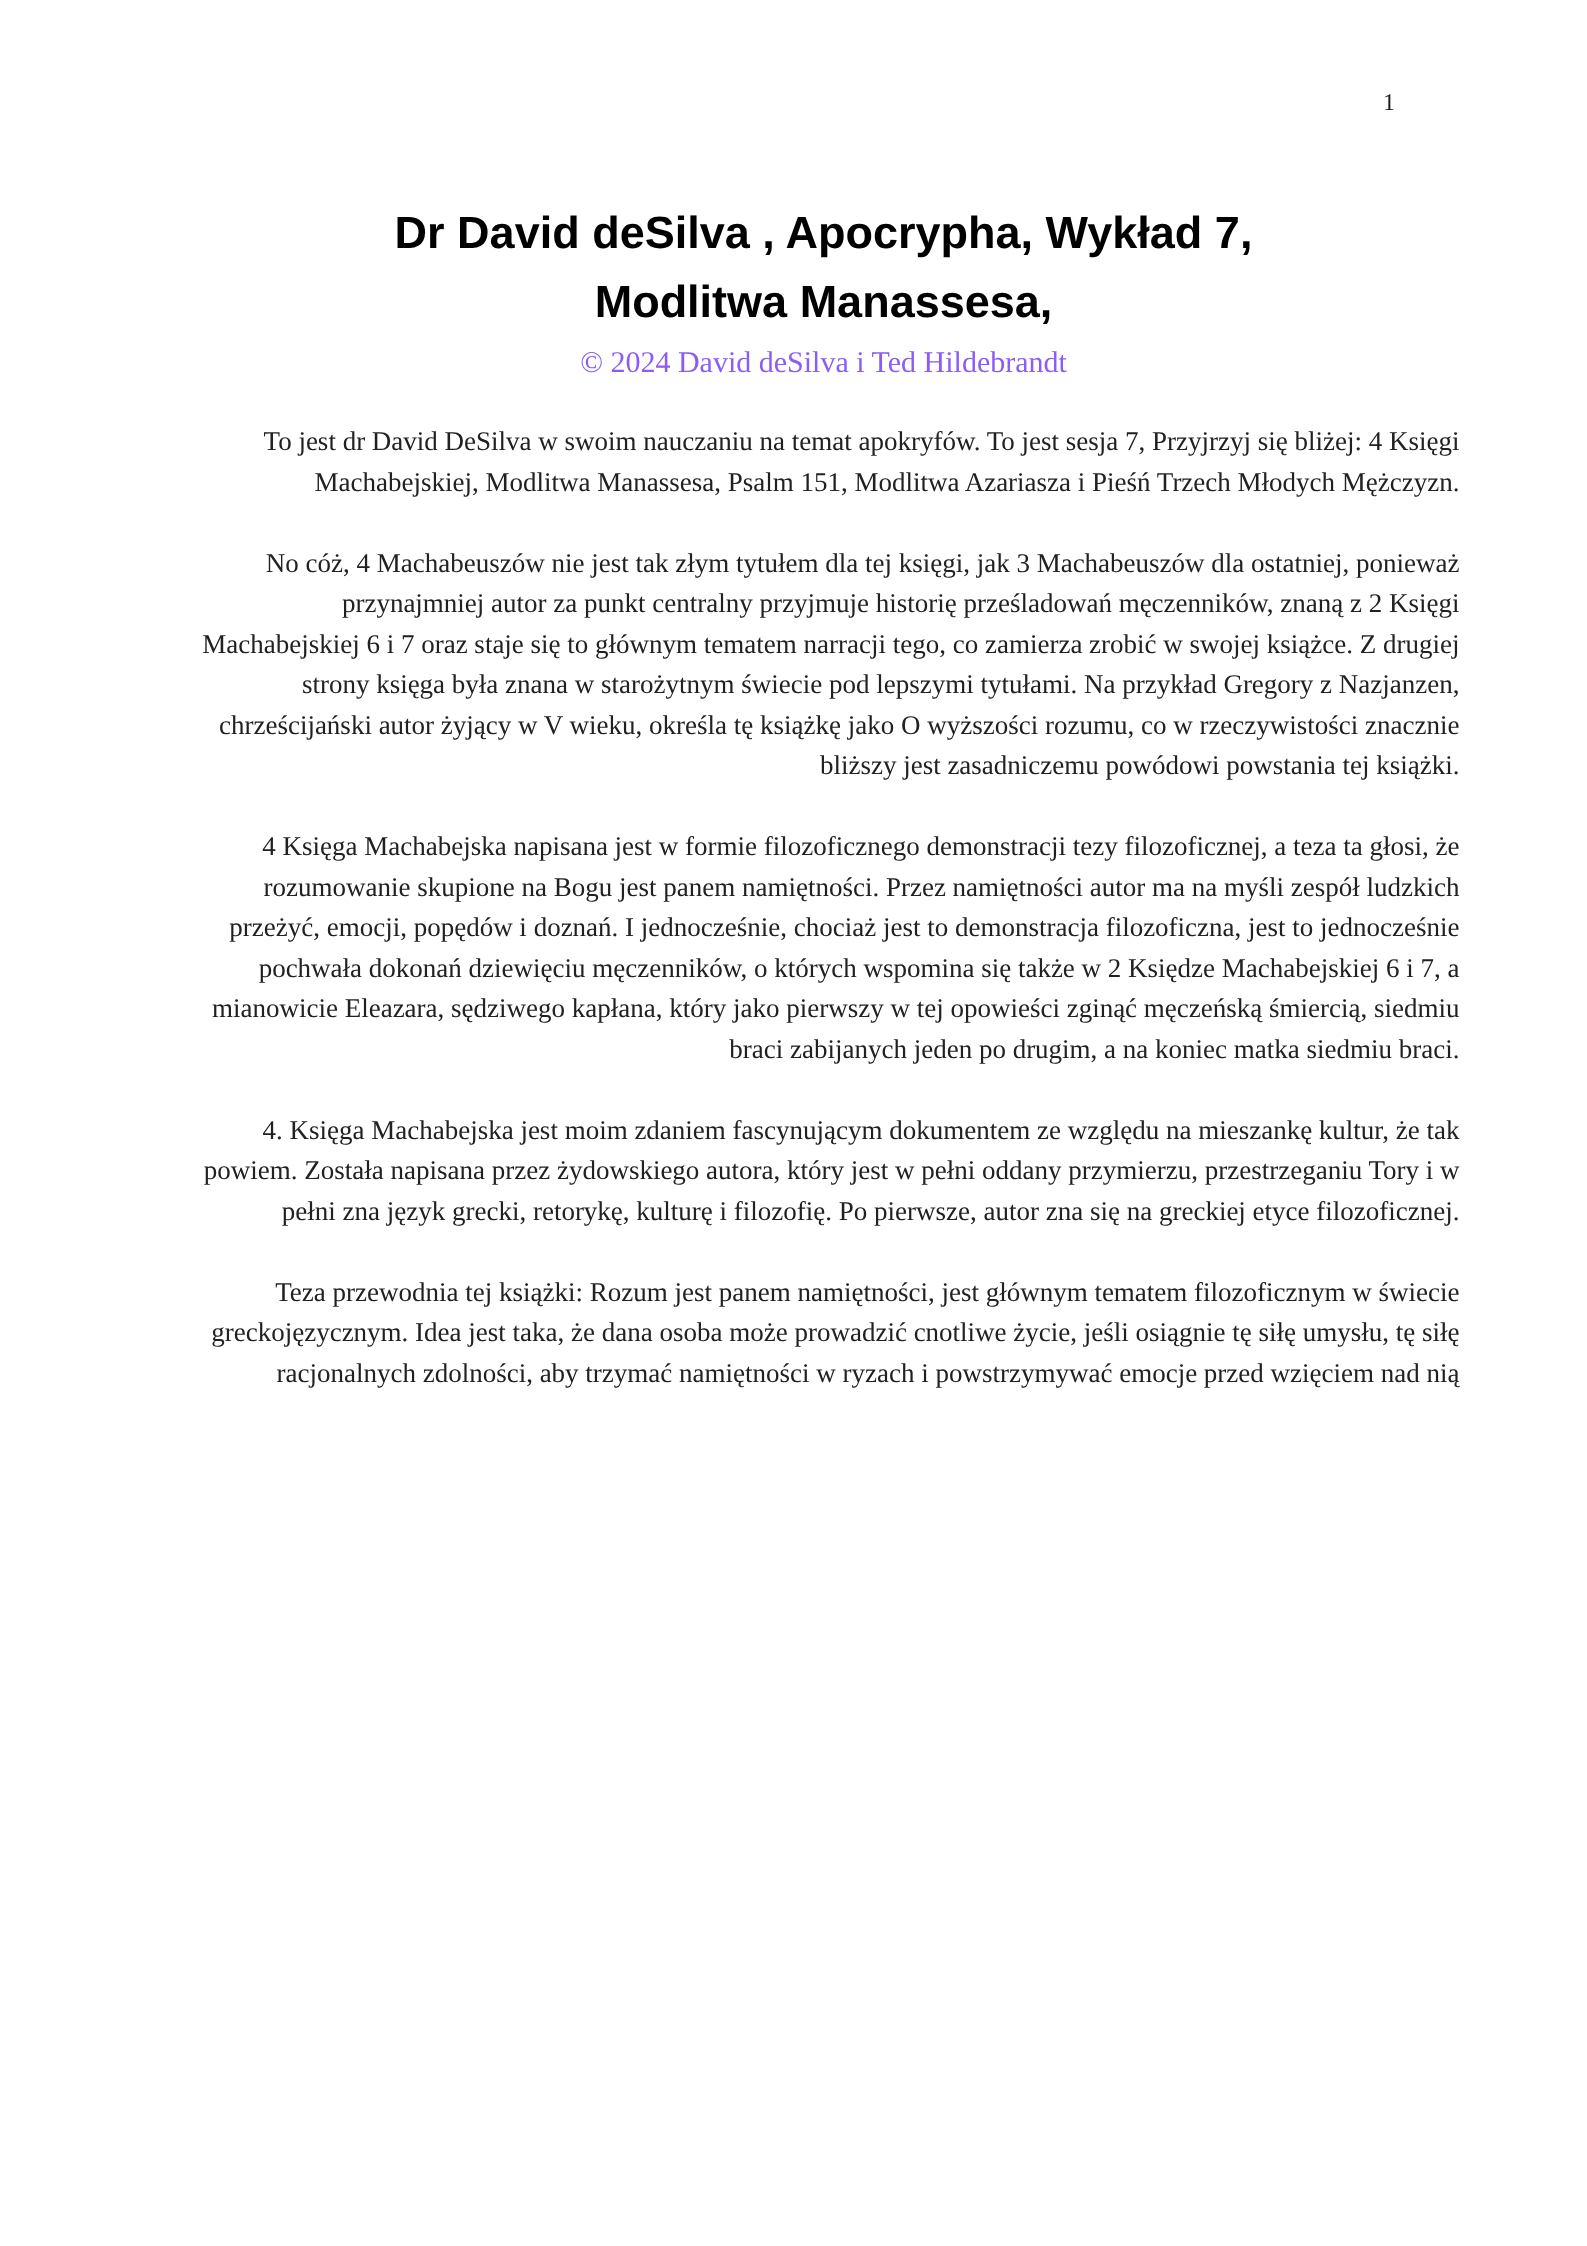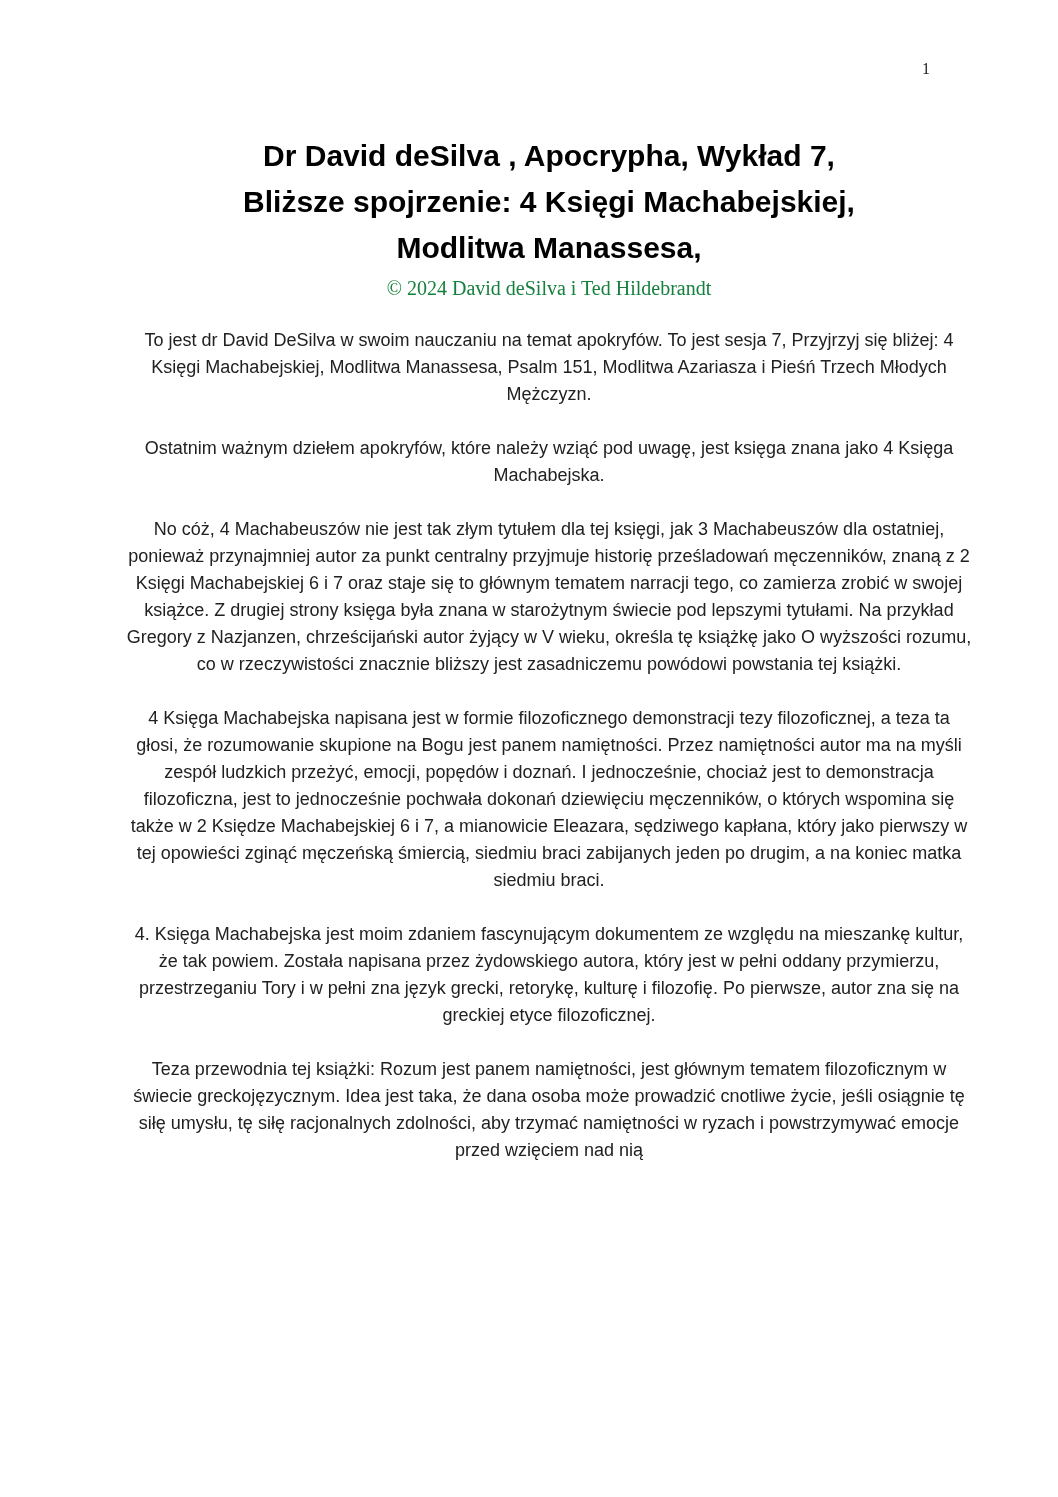--- a/index.html
+++ b/index.html
@@ -41,53 +41,52 @@
   }
   .title-line {
     display: block;
   }
   .copyright {
     text-align: center;
     font-family: "Liberation Serif", serif;
     font-size: 20px;
     line-height: 26px;
     margin-top: 4px;
-    color: #15803d;
+    color: #8b5cf6;
   }
   .body-text {
     margin-top: 26px;
     font-size: 18px;
     line-height: 27px;
     color: #212121;
   }
   .body-text p {
     margin: 0 0 27px 0;
-    text-align: center;
+    text-align: right;
+    font-family: Liberation Serif, serif;
   }
 </style>
 </head>
 <body>
 
 <div class="page">
 
   <div class="page-number">1</div>
 
   <div class="content">
 
     <h1 class="title">
       <span class="title-line">Dr David deSilva , Apocrypha, Wykład 7,</span>
-      <span class="title-line">Bliższe spojrzenie: 4 Księgi Machabejskiej,</span>
       <span class="title-line">Modlitwa Manassesa,</span>
     </h1>
 
     <div class="copyright">© 2024 David deSilva i Ted Hildebrandt</div>
 
     <div class="body-text">
       <p>To jest dr David DeSilva w swoim nauczaniu na temat apokryfów. To jest sesja 7, Przyjrzyj się bliżej: 4 Księgi Machabejskiej, Modlitwa Manassesa, Psalm 151, Modlitwa Azariasza i Pieśń Trzech Młodych Mężczyzn.</p>
-      <p>Ostatnim ważnym dziełem apokryfów, które należy wziąć pod uwagę, jest księga znana jako 4 Księga Machabejska.</p>
       <p>No cóż, 4 Machabeuszów nie jest tak złym tytułem dla tej księgi, jak 3 Machabeuszów dla ostatniej, ponieważ przynajmniej autor za punkt centralny przyjmuje historię prześladowań męczenników, znaną z 2 Księgi Machabejskiej 6 i 7 oraz staje się to głównym tematem narracji tego, co zamierza zrobić w swojej książce. Z drugiej strony księga była znana w starożytnym świecie pod lepszymi tytułami. Na przykład Gregory z Nazjanzen, chrześcijański autor żyjący w V wieku, określa tę książkę jako O wyższości rozumu, co w rzeczywistości znacznie bliższy jest zasadniczemu powódowi powstania tej książki.</p>
       <p>4 Księga Machabejska napisana jest w formie filozoficznego demonstracji tezy filozoficznej, a teza ta głosi, że rozumowanie skupione na Bogu jest panem namiętności. Przez namiętności autor ma na myśli zespół ludzkich przeżyć, emocji, popędów i doznań. I jednocześnie, chociaż jest to demonstracja filozoficzna, jest to jednocześnie pochwała dokonań dziewięciu męczenników, o których wspomina się także w 2 Księdze Machabejskiej 6 i 7, a mianowicie Eleazara, sędziwego kapłana, który jako pierwszy w tej opowieści zginąć męczeńską śmiercią, siedmiu braci zabijanych jeden po drugim, a na koniec matka siedmiu braci.</p>
       <p>4. Księga Machabejska jest moim zdaniem fascynującym dokumentem ze względu na mieszankę kultur, że tak powiem. Została napisana przez żydowskiego autora, który jest w pełni oddany przymierzu, przestrzeganiu Tory i w pełni zna język grecki, retorykę, kulturę i filozofię. Po pierwsze, autor zna się na greckiej etyce filozoficznej.</p>
       <p>Teza przewodnia tej książki: Rozum jest panem namiętności, jest głównym tematem filozoficznym w świecie greckojęzycznym. Idea jest taka, że dana osoba może prowadzić cnotliwe życie, jeśli osiągnie tę siłę umysłu, tę siłę racjonalnych zdolności, aby trzymać namiętności w ryzach i powstrzymywać emocje przed wzięciem nad nią</p>
     </div>
 
   </div>
 
 </div>
 

